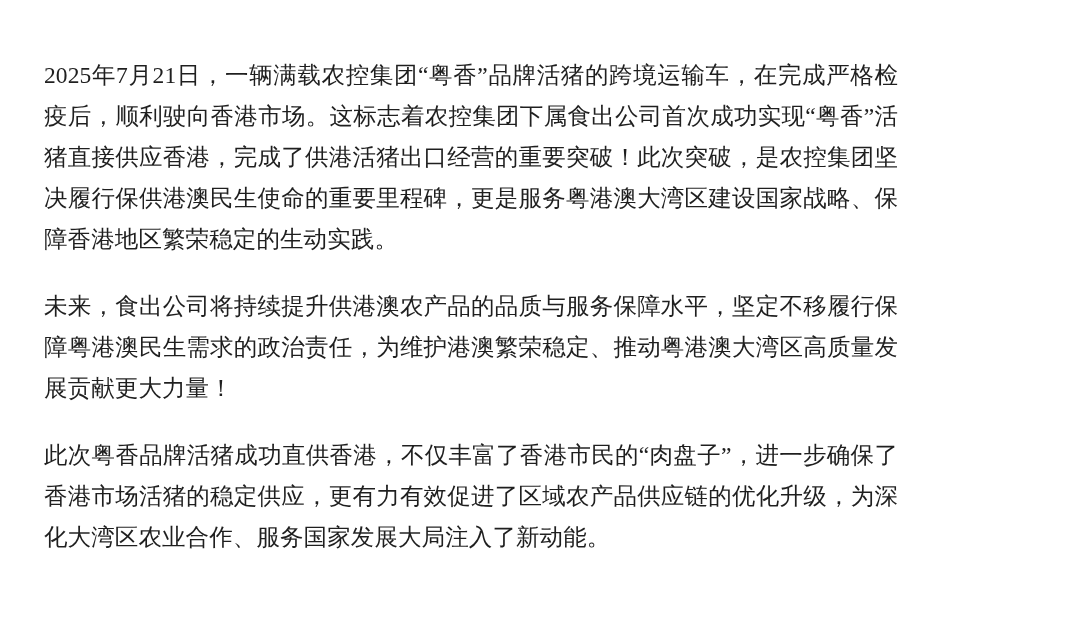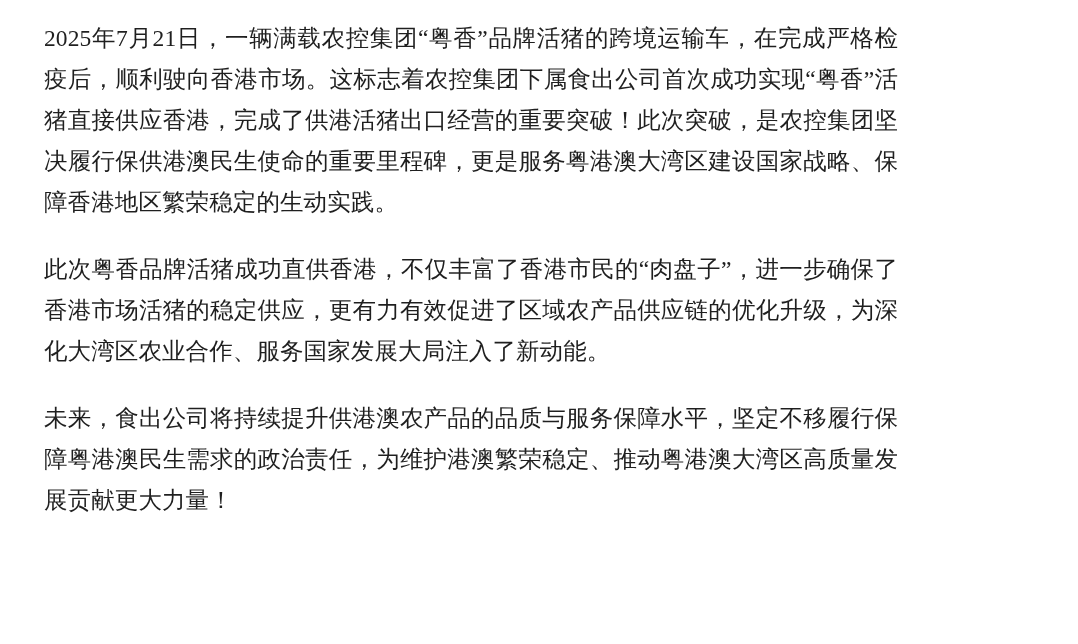--- a/index.html
+++ b/index.html
@@ -11,34 +11,35 @@
     width: 1078px;
     height: 644px;
     font-family: "Liberation Serif", "DejaVu Serif", serif;
     color: #222222;
     overflow: hidden;
   }
   .article {
     box-sizing: border-box;
     width: 942px;
     padding: 18px 44px 0 44px;
+    margin-top: 37px;
   }
   .para {
     font-size: 23.5px;
     line-height: 41px;
     text-align: justify;
     text-justify: inter-ideograph;
     margin: 0 0 26px 0;
     letter-spacing: 0.1px;
     color: #1f1f1f;
   }
   .para:last-child {
     margin-bottom: 0;
   }
 </style>
 </head>
 <body>
 
 <div class="article">
   <p class="para">2025年7月21日，一辆满载农控集团“粤香”品牌活猪的跨境运输车，在完成严格检疫后，顺利驶向香港市场。这标志着农控集团下属食出公司首次成功实现“粤香”活猪直接供应香港，完成了供港活猪出口经营的重要突破！此次突破，是农控集团坚决履行保供港澳民生使命的重要里程碑，更是服务粤港澳大湾区建设国家战略、保障香港地区繁荣稳定的生动实践。</p>
+  <p class="para">未来，食出公司将持续提升供港澳农产品的品质与服务保障水平，坚定不移履行保障粤港澳民生需求的政治责任，为维护港澳繁荣稳定、推动粤港澳大湾区高质量发展贡献更大力量！</p>
   <p class="para">此次粤香品牌活猪成功直供香港，不仅丰富了香港市民的“肉盘子”，进一步确保了香港市场活猪的稳定供应，更有力有效促进了区域农产品供应链的优化升级，为深化大湾区农业合作、服务国家发展大局注入了新动能。</p>
-  <p class="para">未来，食出公司将持续提升供港澳农产品的品质与服务保障水平，坚定不移履行保障粤港澳民生需求的政治责任，为维护港澳繁荣稳定、推动粤港澳大湾区高质量发展贡献更大力量！</p>
 </div>
 
 </body></html>

